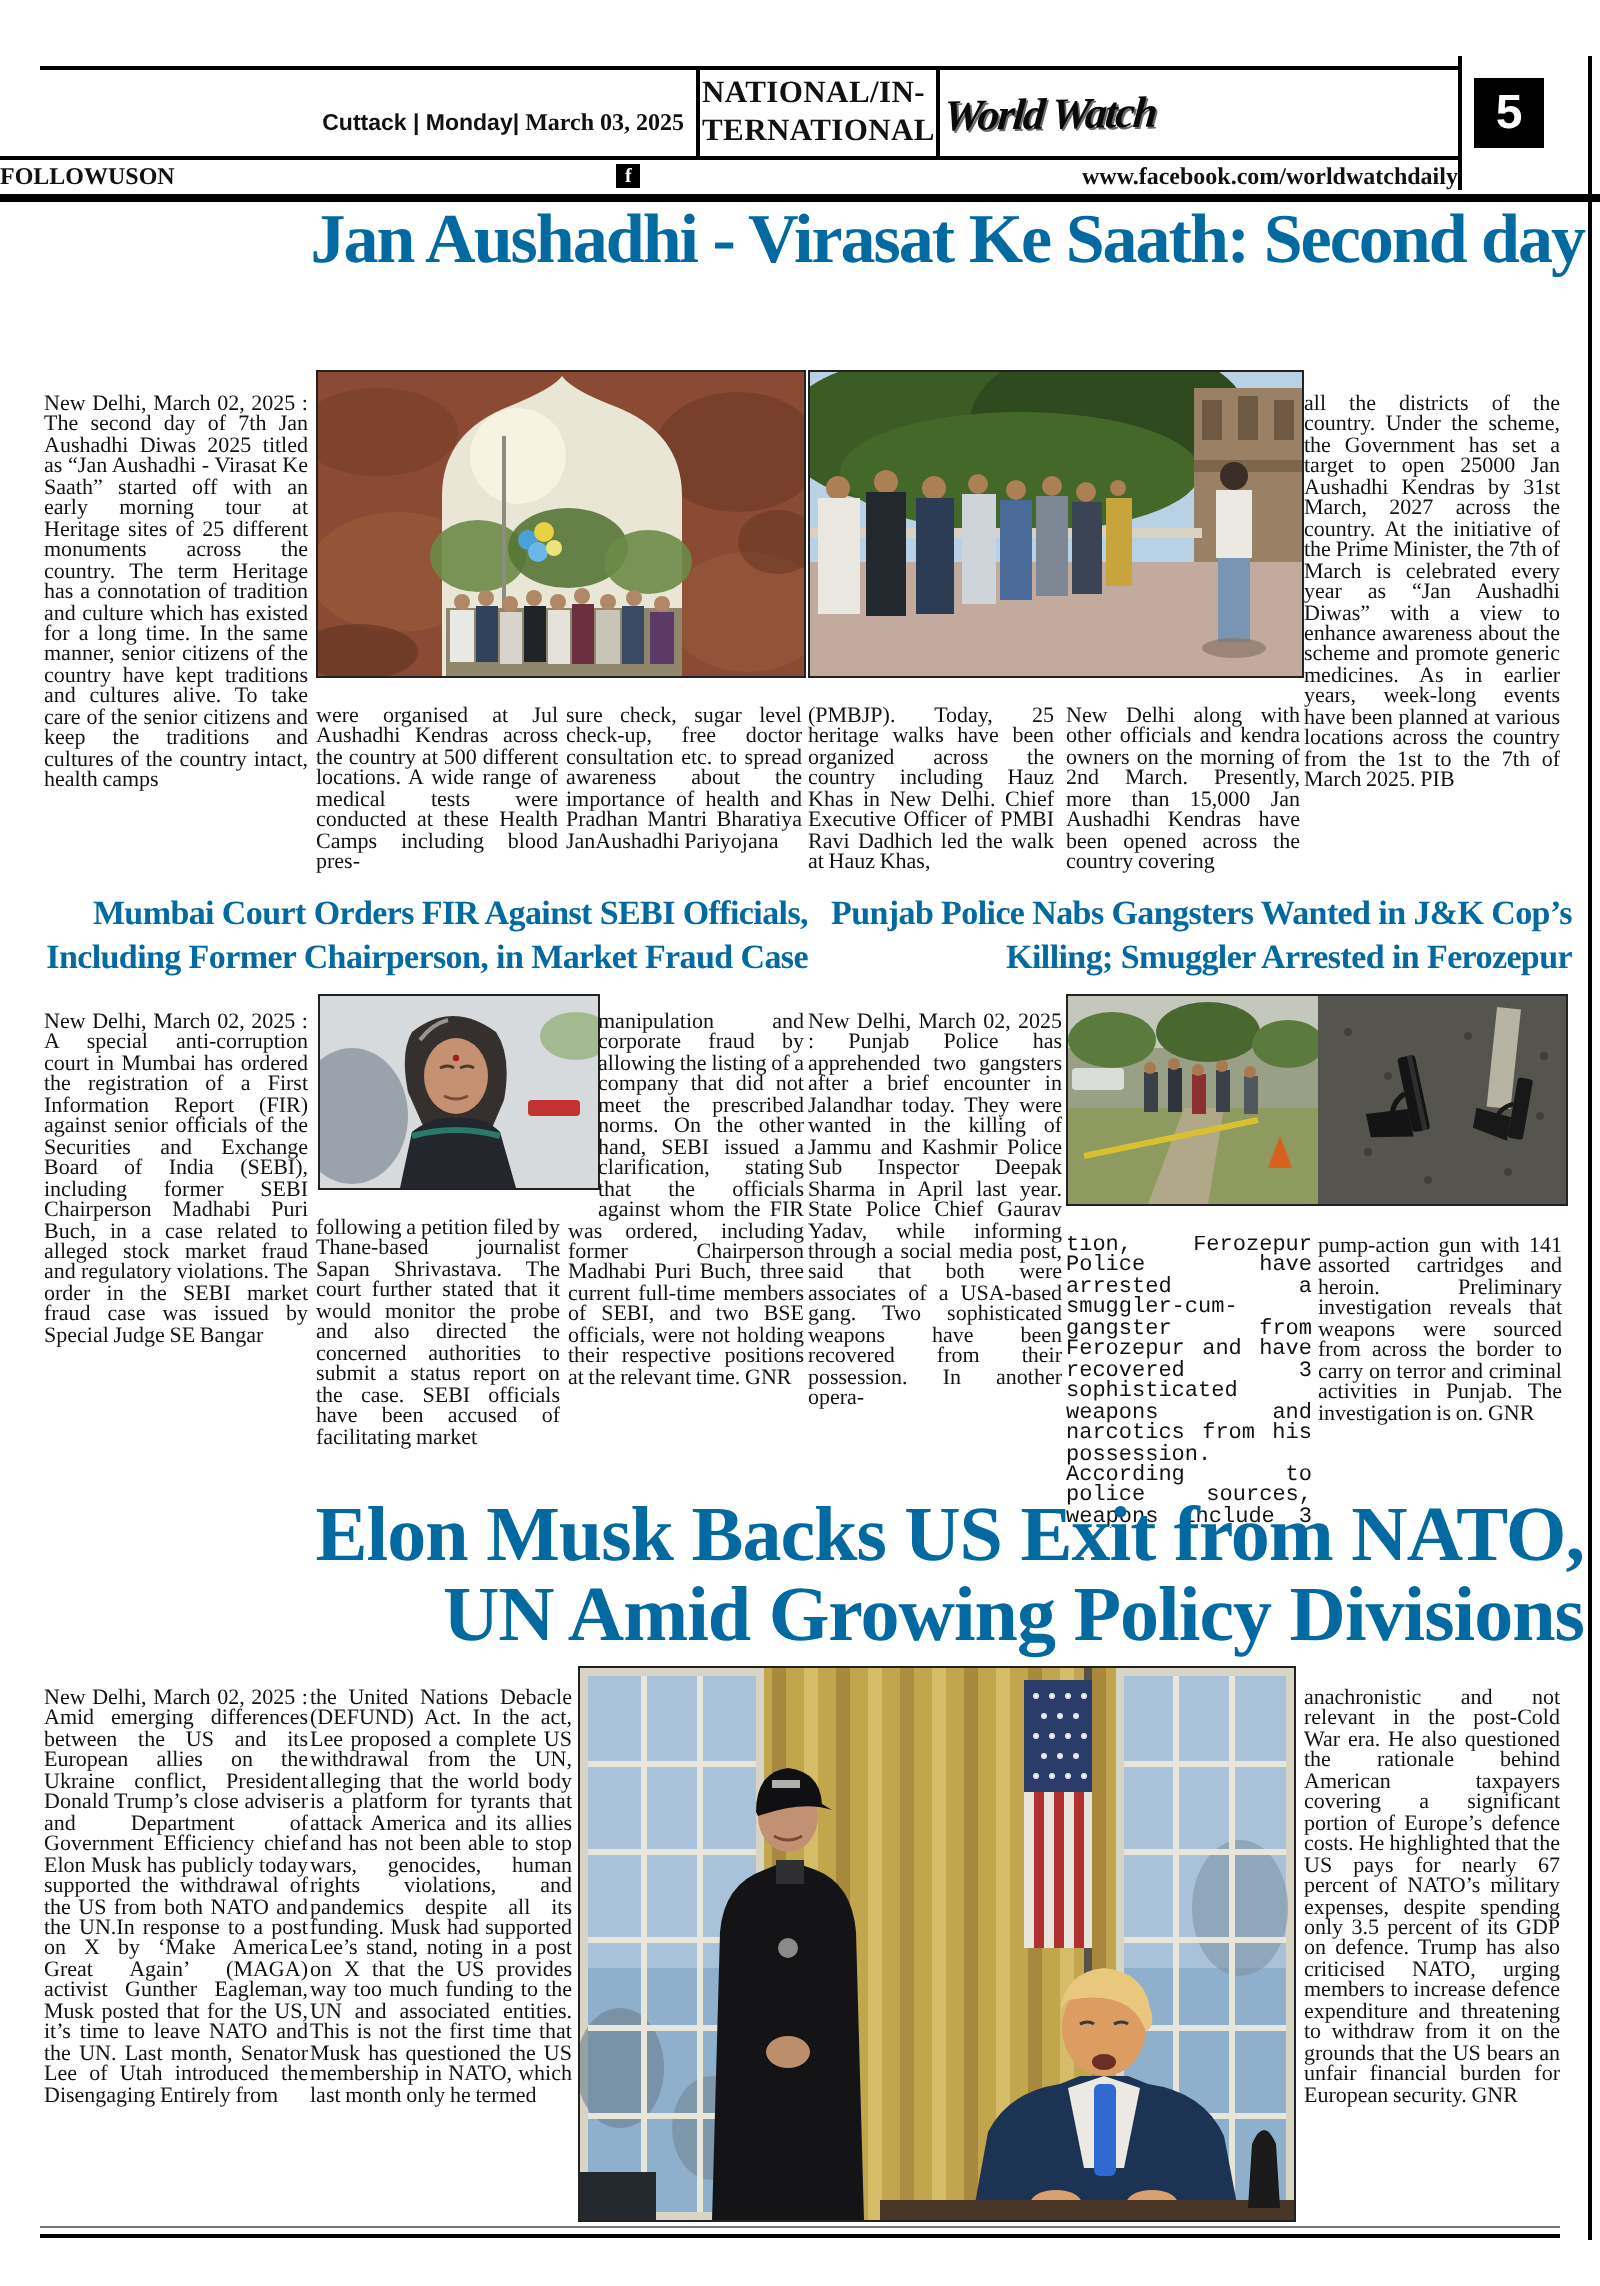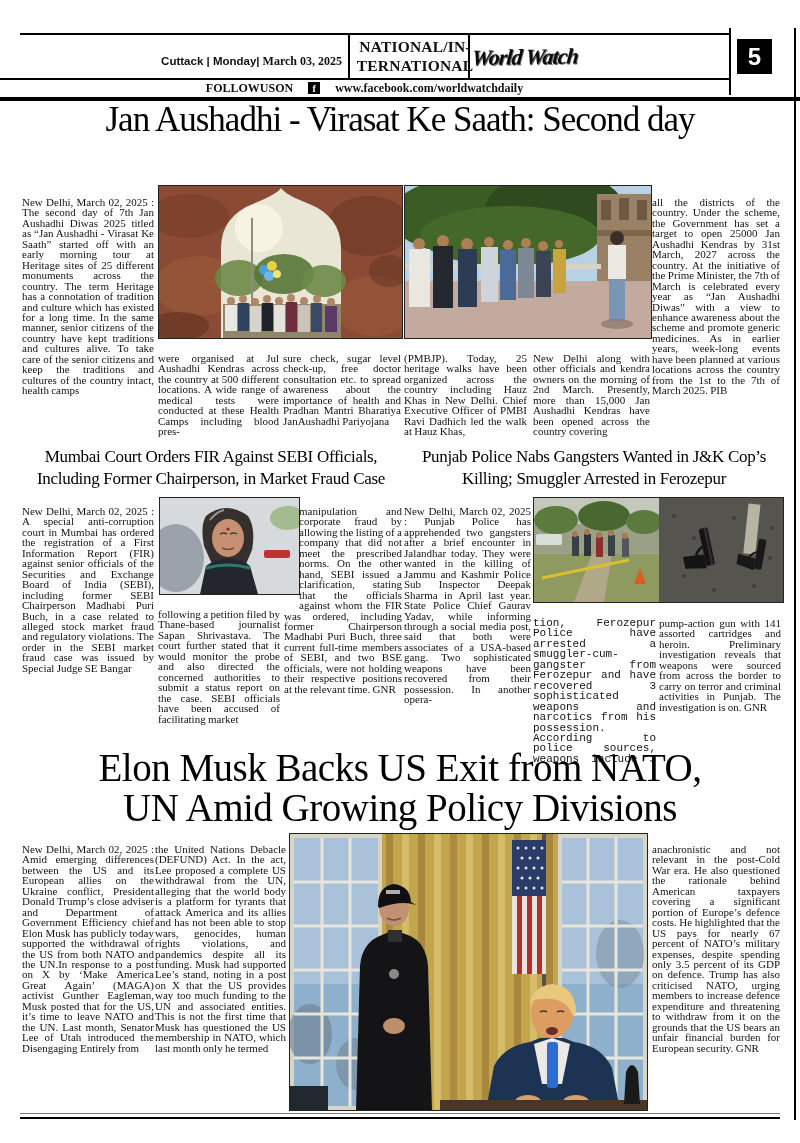--- a/index.html
+++ b/index.html
@@ -8,36 +8,36 @@
     background:#ffffff; overflow:hidden;
     font-family:"Liberation Serif", serif; color:#111;
   }
   .hrule { position:absolute; background:#000; }
   .vrule { position:absolute; background:#000; width:1.5px; }
 
   
   .dateline { position:absolute; left:130px; top:54px; width:212px; text-align:right;
     font-size:12px; font-weight:bold; white-space:nowrap; }
   .dateline .place { font-family:"Liberation Sans", sans-serif; font-size:11.5px; }
-  .section-box { position:absolute; left:351px; top:37px; width:128px; text-align:center;
+  .section-box { position:absolute; left:351px; top:37px; width:128px; text-align:left;
     font-size:15.5px; line-height:19px; font-weight:bold; letter-spacing:.2px; }
   .logo { position:absolute; left:472px; top:44px; width:130px;
     font-size:22px; font-weight:bold; font-style:italic; letter-spacing:-1px;
     transform:skewX(-6deg) rotate(-1deg); color:#0a0a0a; text-shadow:1px 1px 0 #6a6a6a; }
   .pagenum { position:absolute; left:737px; top:39px; width:35px; height:35px;
     background:#000; color:#fff; font-family:"Liberation Sans", sans-serif;
     font-size:24px; font-weight:bold; display:flex; align-items:center; justify-content:center; }
   .follow { position:absolute; left:0; top:80px; width:729px; height:16px;
-    display:flex; align-items:center; justify-content:center; gap:15px;
+    display:flex; align-items:center; justify-content:space-between; gap:5px;
     font-size:12px; font-weight:bold; }
   .fb-icon { width:12px; height:12px; background:#000; color:#fff; font-size:10px;
     display:inline-flex; align-items:center; justify-content:center; font-weight:bold; }
 
   
-  .hl { position:absolute; text-align:center; color:#000000; font-weight:normal;
+  .hl { position:absolute; text-align:right; color:#0369a1; font-weight:bold;
     font-family:"Liberation Serif", serif; }
   .hl-main { left:8px; top:101px; width:784px; font-size:35px; line-height:38px; letter-spacing:-1px; }
   .hl-sub  { font-size:17px; line-height:22px; letter-spacing:-.3px; }
   .hl-big  { left:8px; top:748px; width:784px; font-size:39px; line-height:40px; letter-spacing:-.5px; }
 
   
   .col { position:absolute; font-size:11px; line-height:10.45px; text-align:justify;
     color:#121212; overflow:hidden; word-spacing:-.4px;margin-top:12px; }
   .overhang { float:left; width:15px; height:100px; }
 

